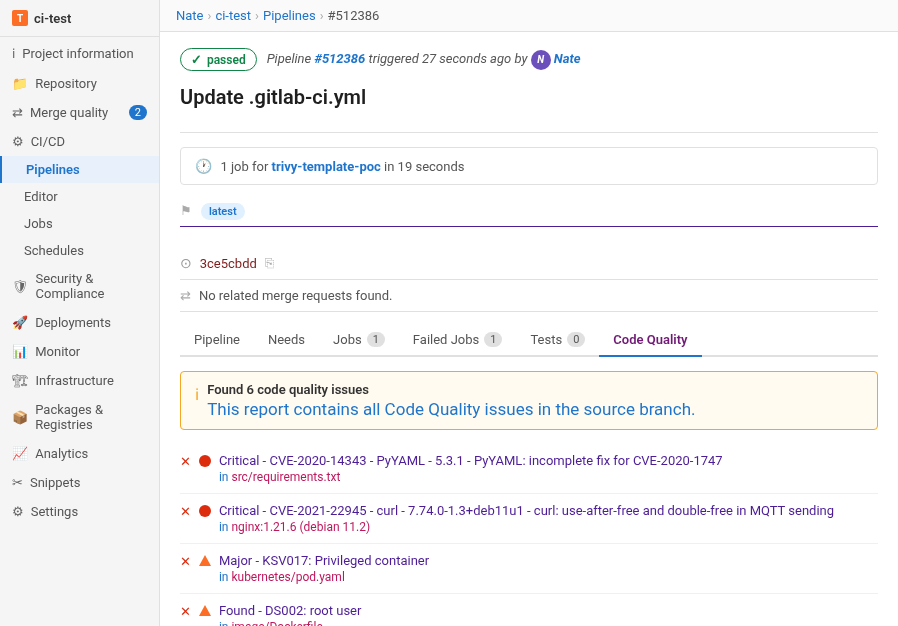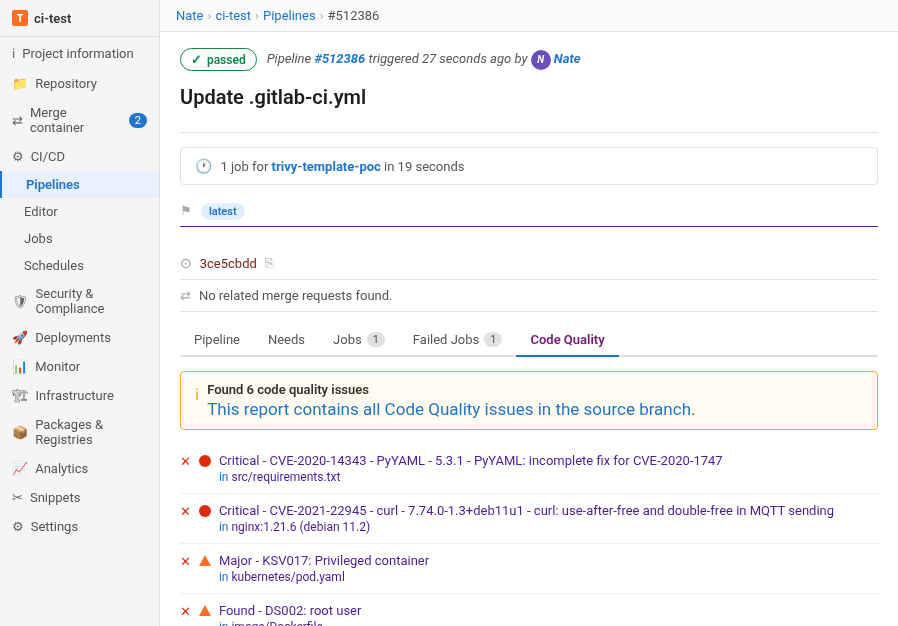--- a/index.html
+++ b/index.html
@@ -57,42 +57,42 @@
     .cq-info-text .title { font-size: 13px; font-weight: 600; color: #333; }
     .cq-info-text .subtitle { font-size: 17px; color: #1f75cb; margin-top: 2px; }
 
     .issue-list { display: flex; flex-direction: column; gap: 0; }
     .issue-item { display: flex; align-items: flex-start; gap: 8px; padding: 9px 0; border-bottom: 1px solid #f0f0f0; }
     .issue-x { color: #dd2b0e; font-size: 13px; flex-shrink: 0; margin-top: 1px; }
     .issue-severity-critical { width: 12px; height: 12px; background: #dd2b0e; border-radius: 50%; flex-shrink: 0; margin-top: 2px; }
     .issue-severity-major { width: 0; height: 0; border-left: 6px solid transparent; border-right: 6px solid transparent; border-bottom: 11px solid #fc6d26; flex-shrink: 0; margin-top: 2px; }
     .issue-text .title { font-size: 13px; color: #4c1d95; }
     .issue-text .location { font-size: 12px; color: #1f75cb; margin-top: 2px; }
-    .issue-text .location span { color: #4c1d95; }
+    .issue-text .location span { color: #be185d; }
   </style>
 </head>
 <body>
 
 <div class="sidebar">
   <div class="sidebar-header">
     <div class="sidebar-header-icon">T</div>
     <span class="sidebar-header-text">ci-test</span>
   </div>
 
   <div class="sidebar-item">
     <span class="icon">ℹ</span>
     <span>Project information</span>
   </div>
   <div class="sidebar-item">
     <span class="icon">📁</span>
     <span>Repository</span>
   </div>
   <div class="sidebar-item">
     <span class="icon">⇄</span>
-    <span>Merge container</span>
+    <span>Merge quality</span>
     <span class="badge">2</span>
   </div>
   <div class="sidebar-item">
     <span class="icon">⚙</span>
     <span>CI/CD</span>
   </div>
   <div class="sidebar-sub-item active">
     <span>Pipelines</span>
   </div>
   <div class="sidebar-sub-item">
@@ -200,20 +200,24 @@
         <span>Needs</span>
       </div>
       <div class="tab">
         <span>Jobs</span>
         <span class="tab-count">1</span>
       </div>
       <div class="tab">
         <span>Failed Jobs</span>
         <span class="tab-count">1</span>
       </div>
+      <div class="tab">
+        <span>Tests</span>
+        <span class="tab-count">0</span>
+      </div>
       <div class="tab active">
         <span>Code Quality</span>
       </div>
     </div>
 
     <div class="cq-info">
       <span class="cq-info-icon">ℹ</span>
       <div class="cq-info-text">
         <div class="title">Found 6 code quality issues</div>
         <div class="subtitle">This report contains all Code Quality issues in the source branch.</div>

